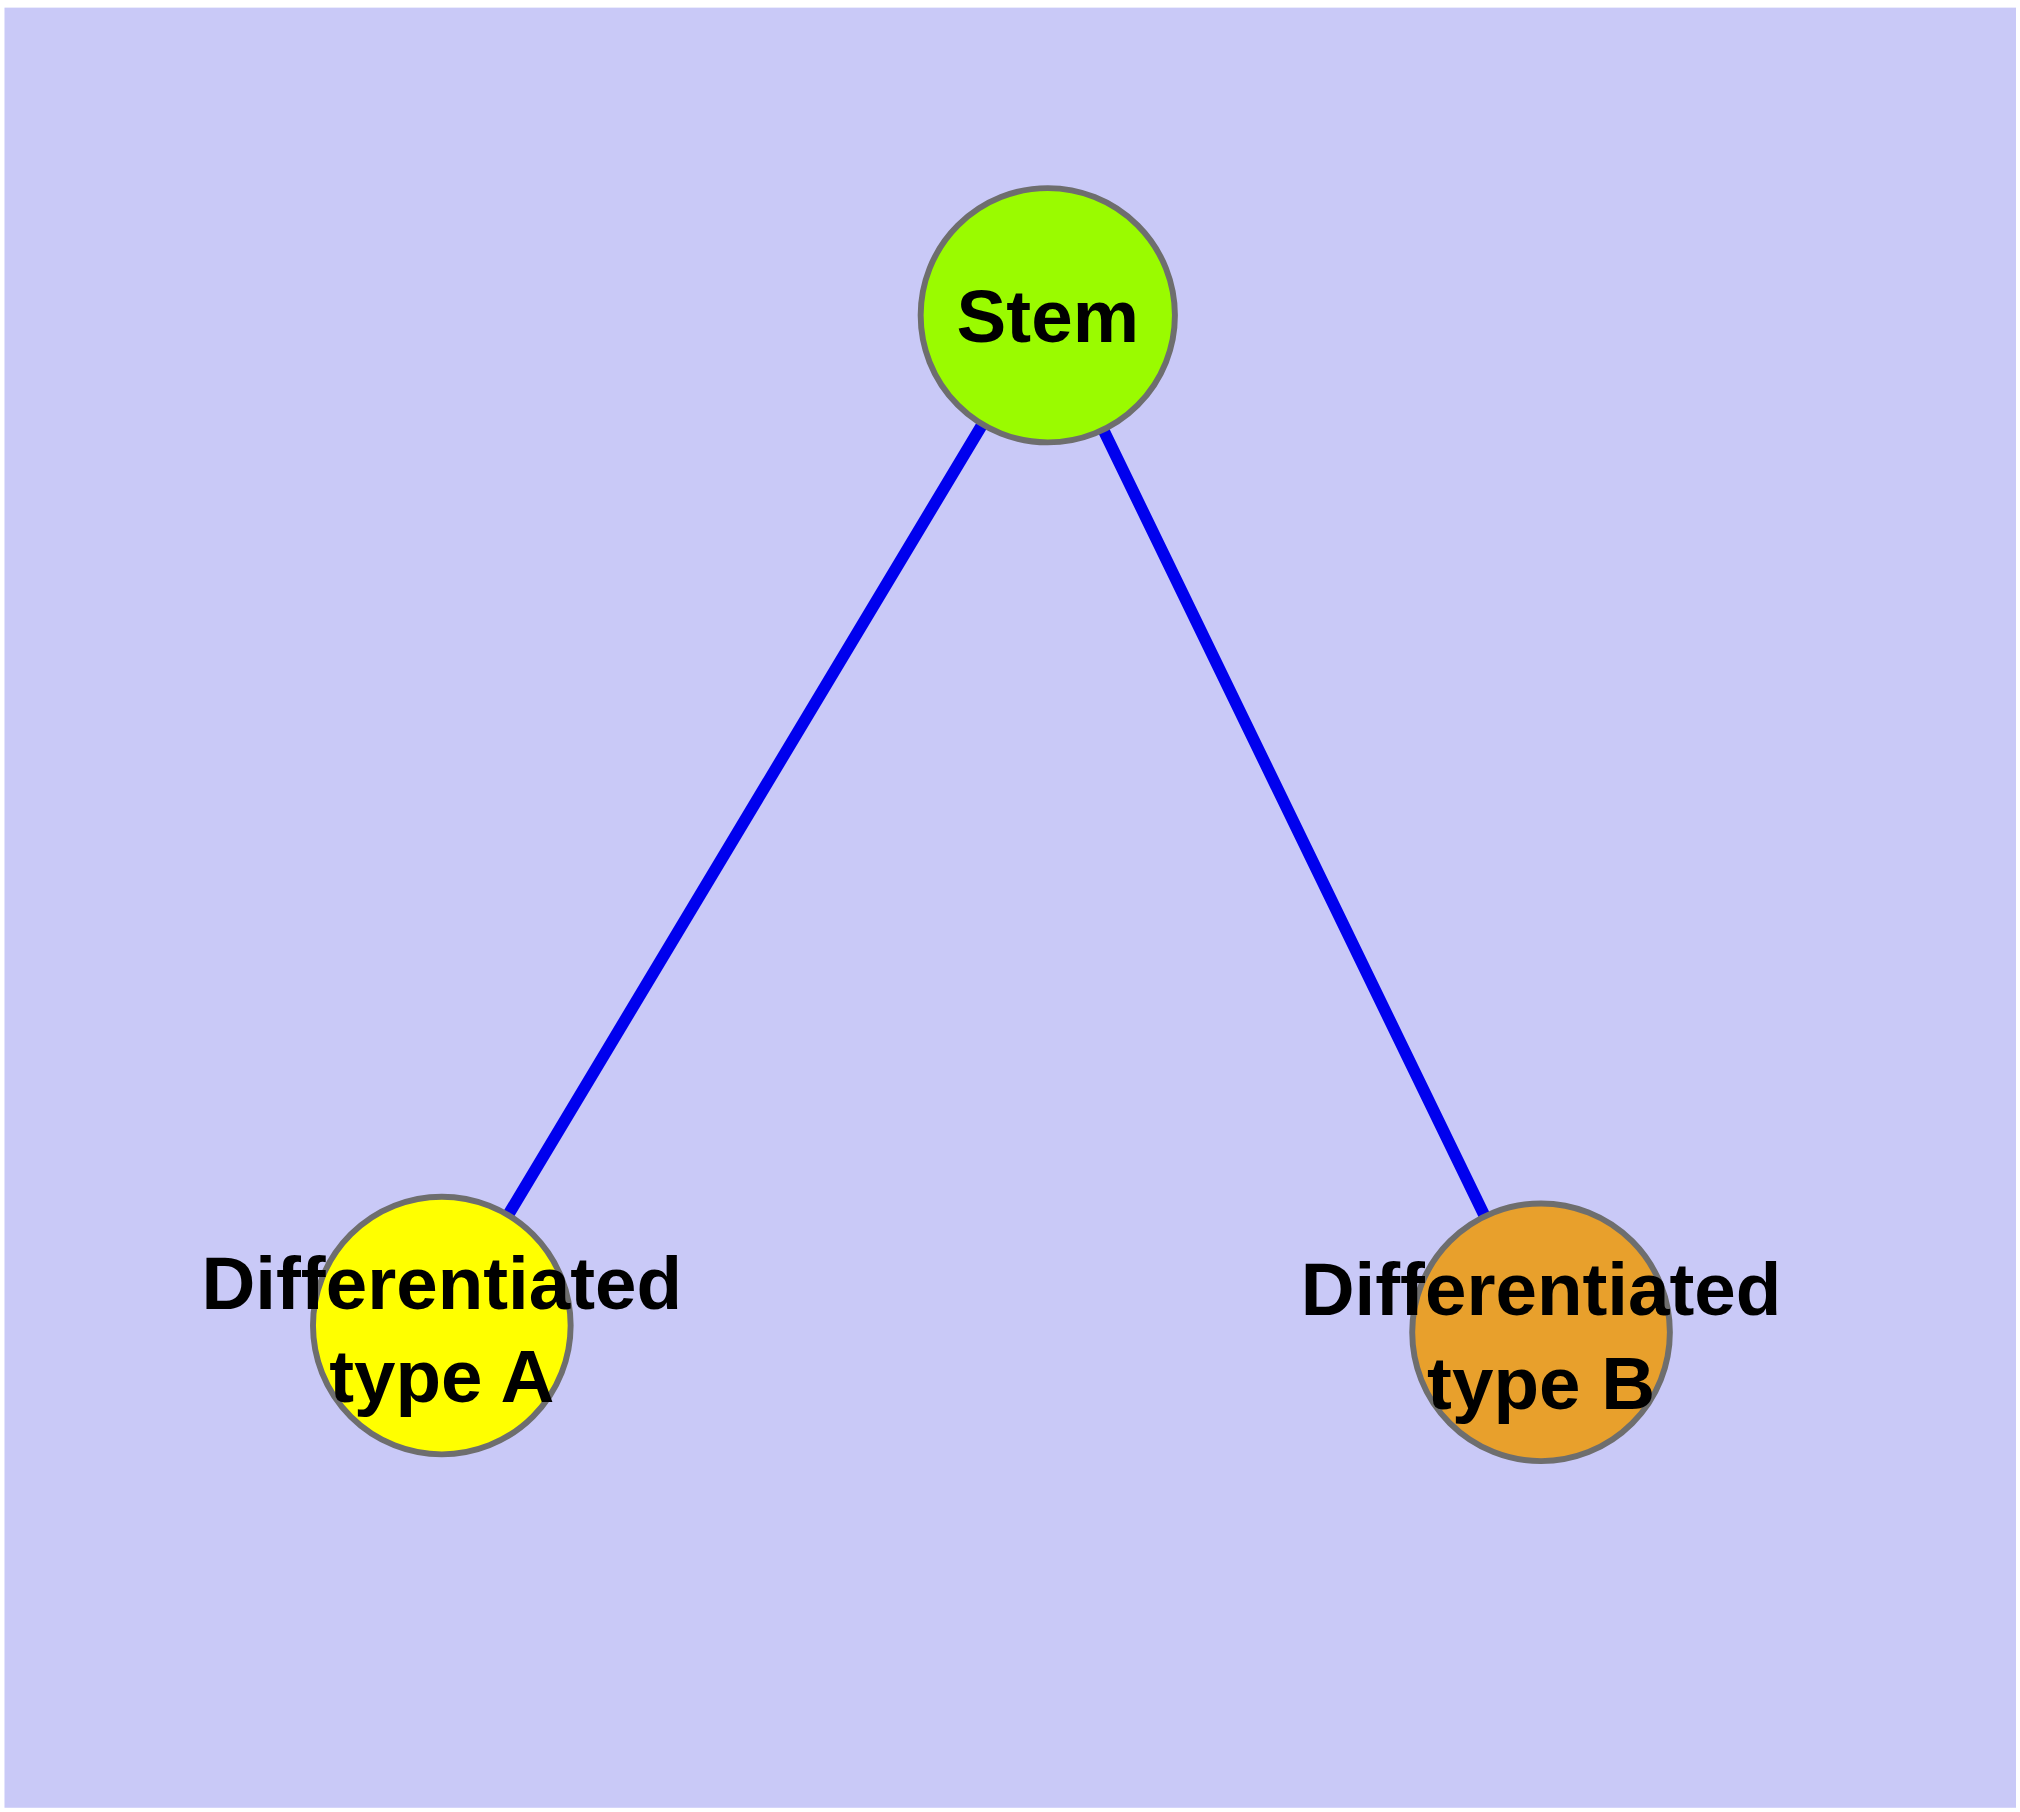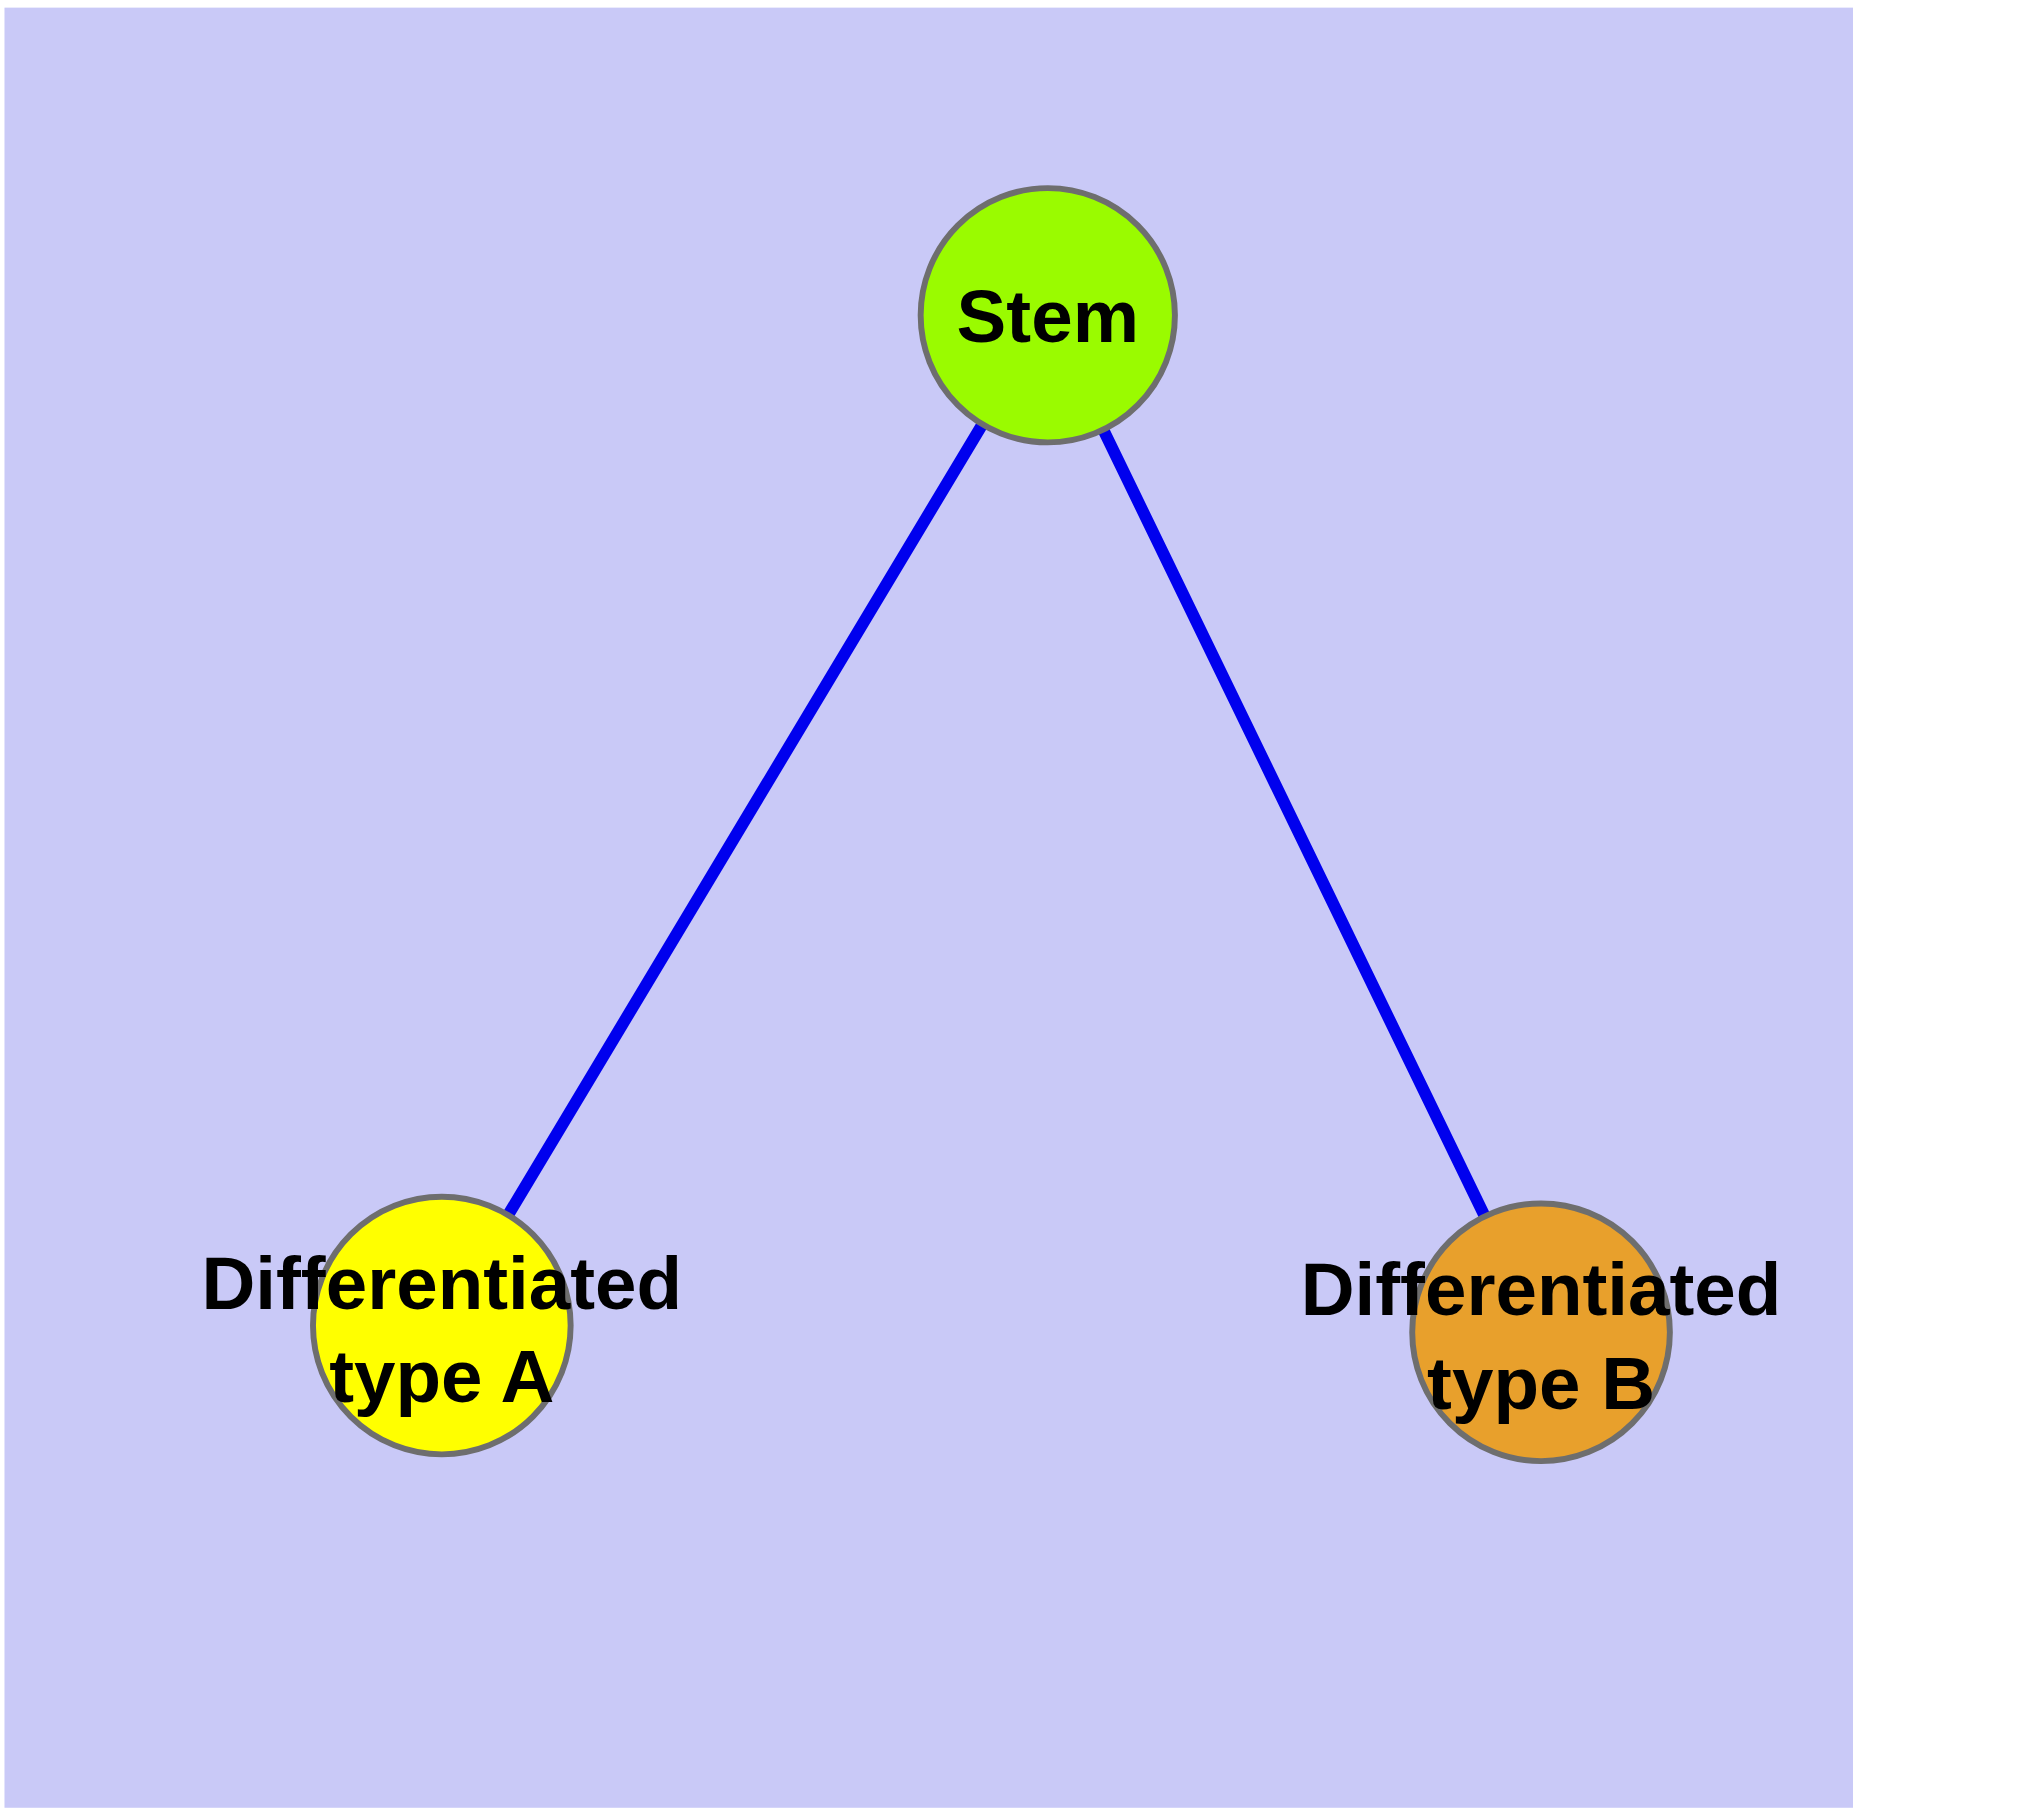--- a/index.html
+++ b/index.html
@@ -2,21 +2,21 @@
 <html style="--page-bg: #ffffff; --plot-bg: #c9c9f7; --edge: #0000ee; --node-border: #6e6e6e; --label-text: #000000;font-size:13.6px"><head>
 <meta charset="utf-8">
 <style>
   html, body {
     margin: 0;
     padding: 0;
     background: var(--page-bg, #ffffff);
   }
   .stage {
     position: relative;
-    width: 1853px;
+    width: 2016px;
     height: 1812px;
     background: var(--page-bg, #ffffff);
     overflow: hidden;
   }
   svg.diagram {
     display: block;
     width: 2021px;
     height: 1812px;
   }
   .plot-bg {

